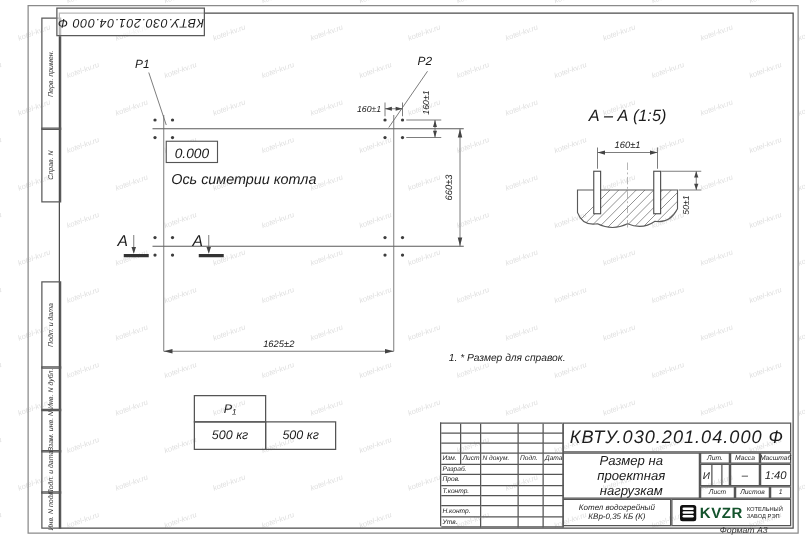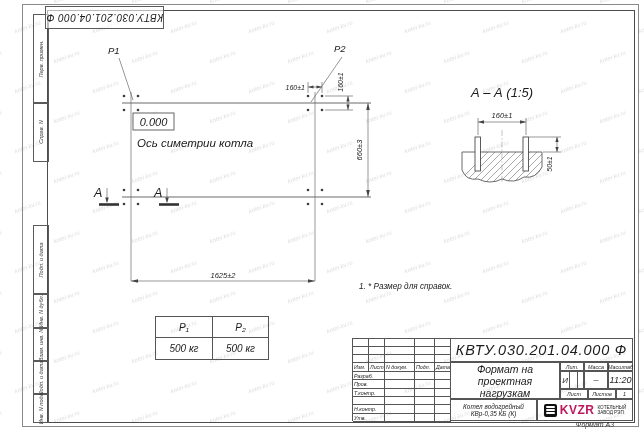--- a/index.html
+++ b/index.html
@@ -37,21 +37,21 @@
            border-left:0.8px solid #555;border-top:0.8px solid #555;box-sizing:border-box;}
   .tbc{border-right:0.7px solid #555;border-bottom:0.7px solid #555;font-size:5.3px;font-style:italic;
        padding-left:1px;color:#222;overflow:hidden;white-space:nowrap;line-height:8px;}
   .docnum{font-size:14.5px;letter-spacing:0.8px;}
   .tb-title{flex-direction:column;font-size:10.5px;line-height:12px;}
   .tb-small{font-size:5.4px;}
   .tb-prod{flex-direction:column;font-size:6.4px;line-height:7.5px;}
   .logo-wrap{display:flex;align-items:center;gap:3px;}
   .logo-ico{width:13px;height:13px;background:#111;border-radius:2px;position:relative;flex:0 0 auto;}
   .logo-ico i{position:absolute;left:2px;right:2px;height:1.6px;background:#fff;border-radius:1px;}
-  .logo-kvzr{font-size:12px;font-weight:bold;font-style:normal;letter-spacing:0.5px;color:#be185d;}
+  .logo-kvzr{font-size:12px;font-weight:bold;font-style:normal;letter-spacing:0.5px;color:#14532d;}
   .logo-co{font-size:4.6px;font-style:normal;line-height:5.2px;color:#222;text-align:left;}
   .format-label{position:absolute;left:540px;top:421px;width:110px;text-align:center;font-size:7px;
                 font-style:italic;color:#333;}
   
   svg.art{position:absolute;left:0;top:0;}
   svg.art text{font-family:"Liberation Sans",sans-serif;font-style:italic;fill:#1b1b1b;}
   .thin{stroke:#5a5a5a;stroke-width:0.9;fill:none;}
   .hair{stroke:#6a6a6a;stroke-width:0.7;fill:none;}
   .arrow{fill:#444;stroke:none;}
 </style>
@@ -350,21 +350,20 @@
       <text x="551.5" y="164" font-size="7" text-anchor="middle" transform="rotate(-90 551.5 164)">50±1</text>
     </g>
   </svg>
 
   <div class="notes">
     <p>1. * Размер для справок.</p>
   </div>
 
   <div class="ptable">
     <div class="pc" style="left:0;top:0;width:58px;height:22px;">P₁</div>
-    <div class="pc" style="left:57px;top:0;width:57px;height:22px;">P₂</div>
     <div class="pc" style="left:0;top:21px;width:58px;height:23px;">500 кг</div>
     <div class="pc" style="left:57px;top:21px;width:57px;height:23px;">500 кг</div>
   </div>
 
   <div id="tb-left">
       <div class="tbc"></div>
       <div class="tbc"></div>
       <div class="tbc"></div>
       <div class="tbc"></div>
       <div class="tbc"></div>
@@ -405,36 +404,36 @@
       <div class="tbc"></div>
       <div class="tbc" style="grid-column: 1 / 3;">Утв.</div>
       <div class="tbc"></div>
       <div class="tbc"></div>
       <div class="tbc"></div>
     </div>
 
   <div class="cell docnum" style="left:450px;top:338px;width:183px;height:24px;">КВТУ.030.201.04.000 Ф</div>
 
   <div class="cell tb-title" style="left:450px;top:362px;width:110px;height:37px;">
-    <div>Формат на</div>
+    <div>Размер на</div>
     <div>проектная</div>
     <div>нагрузкам</div>
   </div>
 
   <div class="cell tb-small" style="left:560px;top:362px;width:24px;height:9px;">Лит.</div>
   <div class="cell tb-small" style="left:584px;top:362px;width:24px;height:9px;">Масса</div>
   <div class="cell tb-small" style="left:608px;top:362px;width:25px;height:9px;">Масштаб</div>
 
   <div class="cell" style="left:560px;top:371px;width:24px;height:18px;">
     <div style="position:absolute;left:8px;top:0;bottom:0;border-left:0.7px solid #555;"></div>
     <div style="position:absolute;left:16px;top:0;bottom:0;border-left:0.7px solid #555;"></div>
     <span style="position:absolute;left:0;width:8px;text-align:center;font-size:8px;">И</span>
   </div>
   <div class="cell" style="left:584px;top:371px;width:24px;height:18px;font-size:9px;">–</div>
-  <div class="cell" style="left:608px;top:371px;width:25px;height:18px;font-size:9px;">11:20</div>
+  <div class="cell" style="left:608px;top:371px;width:25px;height:18px;font-size:9px;">1:40</div>
 
   <div class="cell tb-small" style="left:560px;top:389px;width:28px;height:10px;">Лист</div>
   <div class="cell tb-small" style="left:588px;top:389px;width:28px;height:10px;">Листов</div>
   <div class="cell tb-small" style="left:616px;top:389px;width:17px;height:10px;">1</div>
 
   <div class="cell tb-prod" style="left:450px;top:399px;width:87px;height:22px;">
     <div>Котел водогрейный</div>
     <div>КВр-0,35 КБ  (К)</div>
   </div>
 

